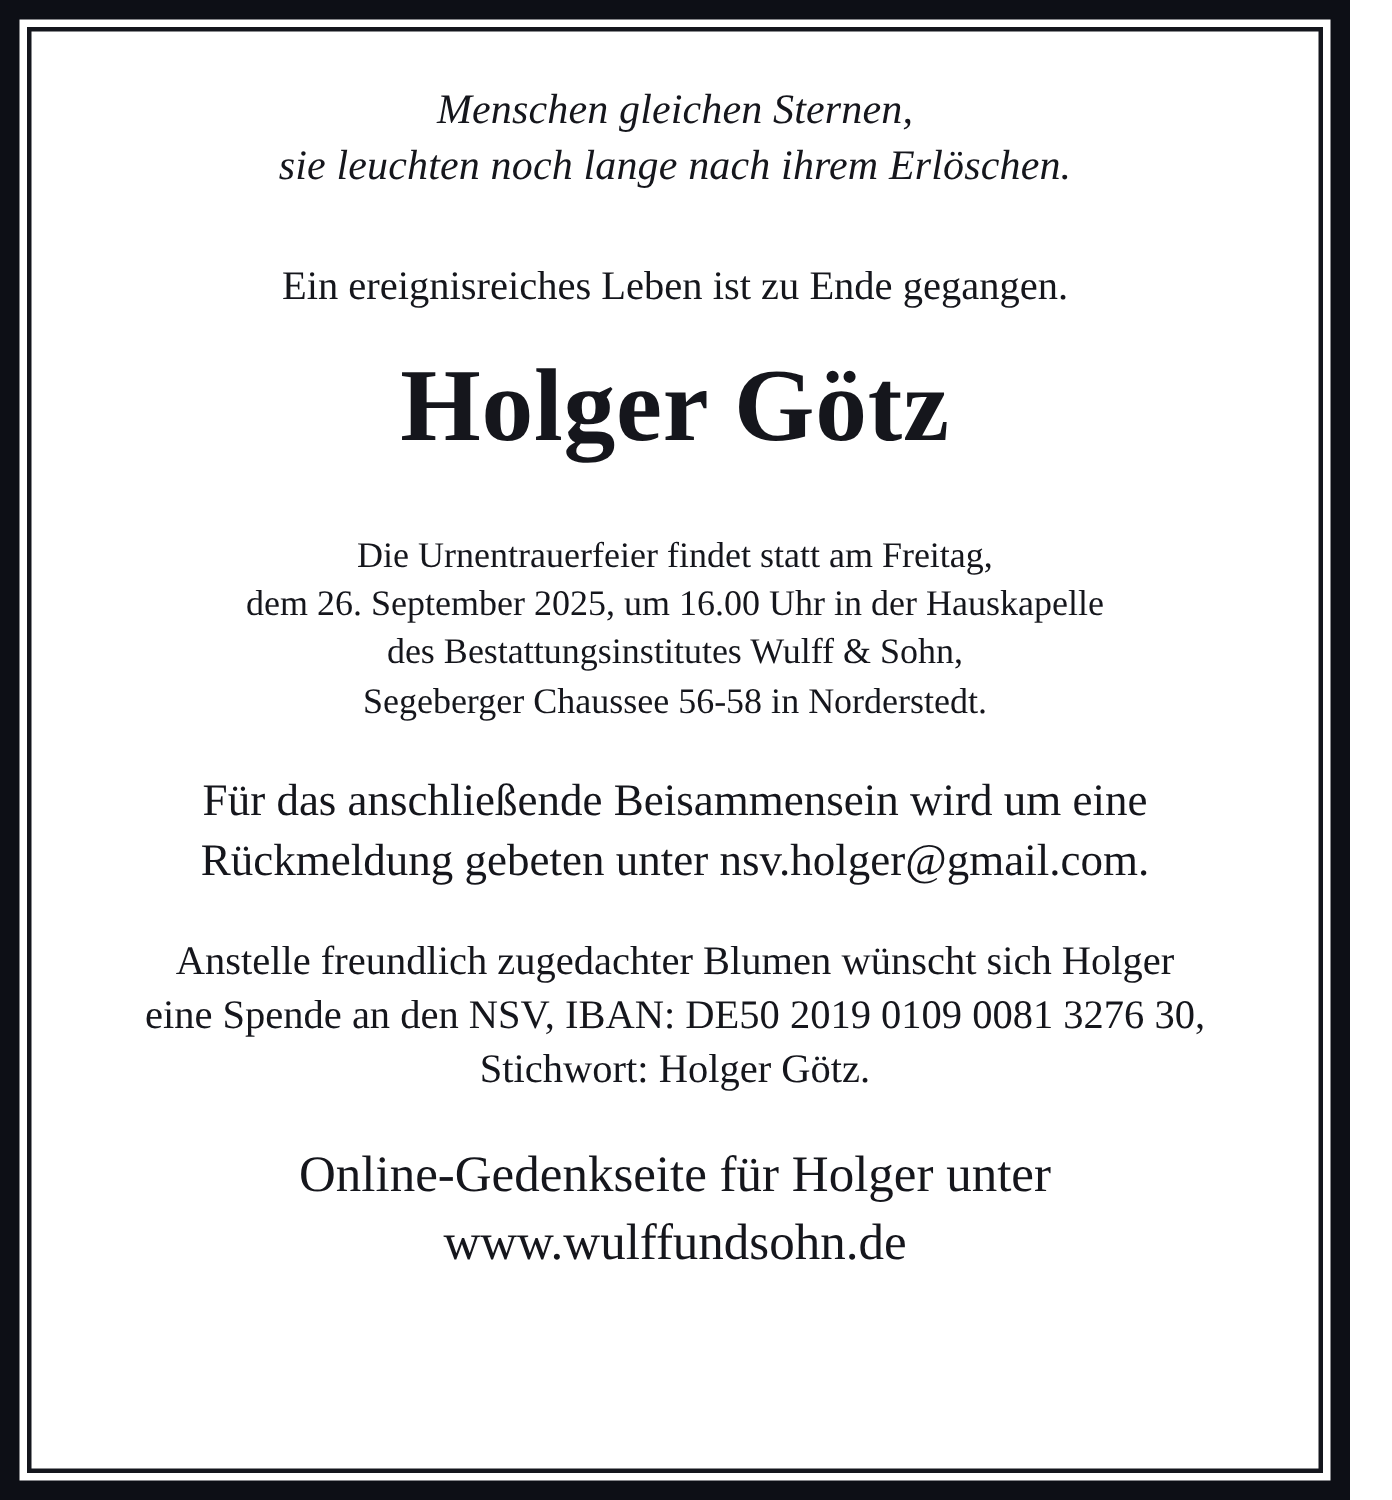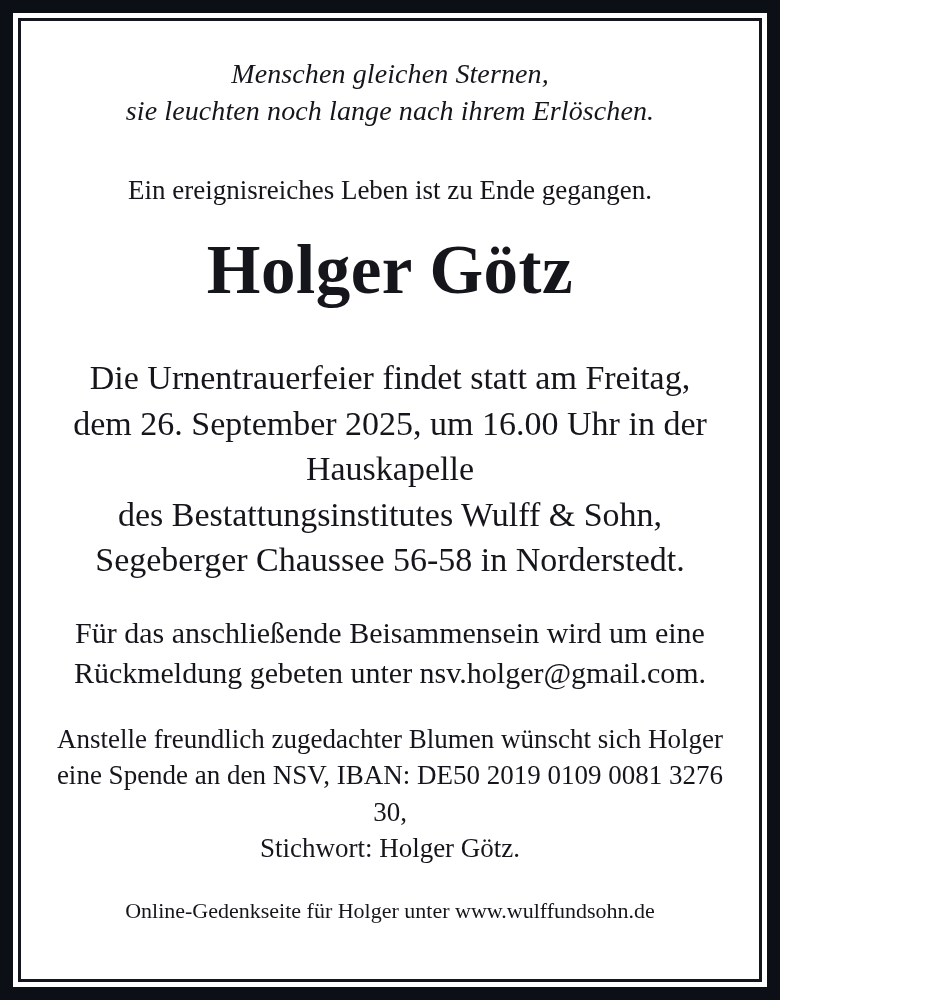--- a/index.html
+++ b/index.html
@@ -12,21 +12,21 @@
     height: 1000px;
     background: #ffffff;
     font-family: "Liberation Serif", "DejaVu Serif", serif;
     color: #15161c;
     overflow: hidden;
   }
 
   
   .notice {
     box-sizing: border-box;
-    width: 780px;
+    width: 900px;
     height: 1000px;
     background: #ffffff;
     border: 13px solid #0d0f16;   
     padding: 5px;                  
   }
   .notice-inner {
     box-sizing: border-box;
     width: 100%;
     height: 100%;
     border: 3px solid #14161d;     
@@ -78,39 +78,39 @@
   }
 
   .mourners {
     font-size: 29px;
     font-weight: 700;
     line-height: 1.35;
     margin: 50px 0 0 0;
   }
 
   .ceremony {
-    font-size: 34px;
+    font-size: 24px;
     line-height: 1.34;
     margin: 48px 0 0 0;
   }
 
   .rsvp {
     font-size: 30px;
     line-height: 1.34;
     margin: 30px 0 0 0;
   }
 
   .donation {
     font-size: 27px;
     line-height: 1.34;
     margin: 28px 0 0 0;
   }
 
   .memorial {
-    font-size: 22px;
+    font-size: 34px;
     line-height: 1.34;
     margin: 30px 0 0 0;
   }
 
   .line { display: block; }
 </style>
 </head>
 <body>
 
 <div class="notice">

